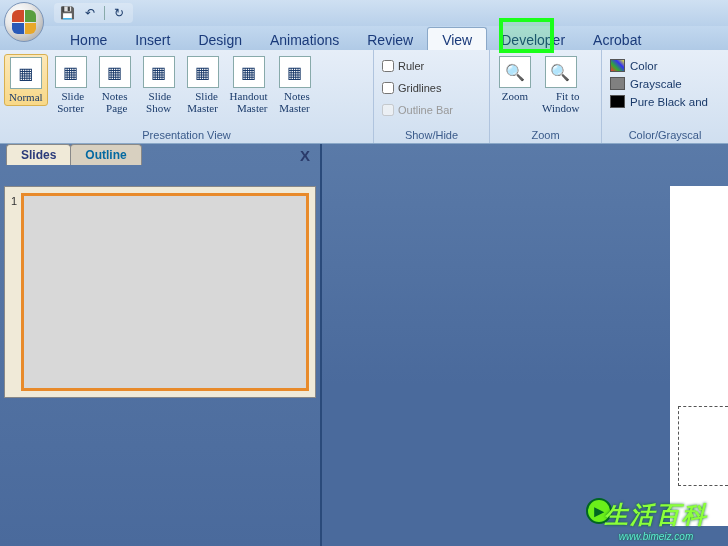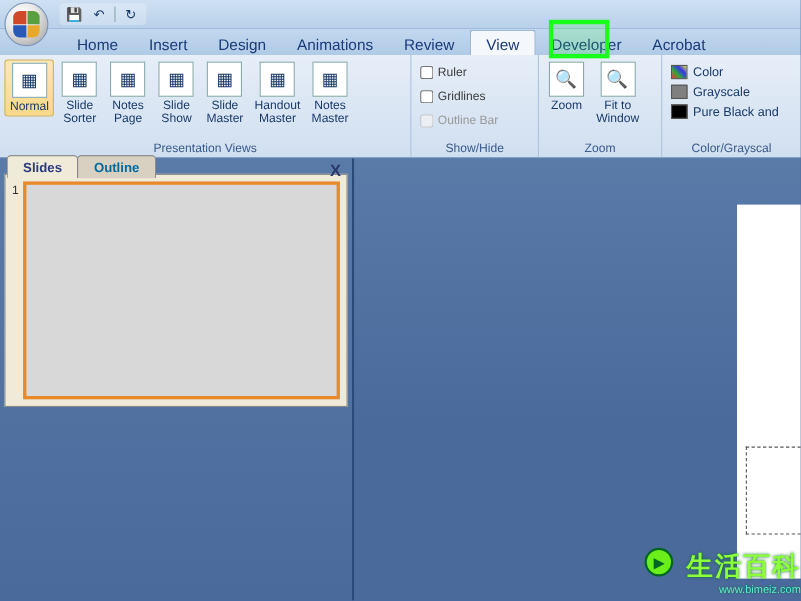--- a/index.html
+++ b/index.html
@@ -24,45 +24,45 @@
 .highlight-ring { position: absolute; border: 4px solid #1aff1a; background: rgba(26,255,26,0.15); pointer-events: none; z-index: 50; }
 
 
 .ribbon { height: 94px; background: linear-gradient(#e6eef8, #d0dff0); border-bottom: 1px solid #8aa8c8; display: flex; font-size: 11px; color: #1a3a6a; }
 .rib-group { border-right: 1px solid #b0c4de; display: flex; flex-direction: column; padding: 2px 4px 0; }
 .rib-group-body { flex: 1; display: flex; align-items: flex-start; gap: 2px; padding-top: 2px; }
 .rib-group-label { text-align: center; font-size: 11px; color: #3a5a8a; padding: 2px 0; }
 .big-btn { display: flex; flex-direction: column; align-items: center; padding: 2px 4px; border-radius: 3px; cursor: pointer; min-width: 42px; }
 .big-btn.selected { background: linear-gradient(#fce8b8, #f8d888); border: 1px solid #d8b050; }
 .big-btn .ico { width: 32px; height: 32px; background: #fff; border: 1px solid #8aa; margin-bottom: 2px; display: flex; align-items: center; justify-content: center; font-size: 16px; }
-.big-btn .lbl { text-align: center; line-height: 1.1; font-size: 11px; }
+.big-btn .lbl { text-align: right; line-height: 1.1; font-size: 11px; font-family: Liberation Serif, serif; }
 .chk-row { display: flex; align-items: center; gap: 4px; padding: 2px 4px; font-size: 11px; color: #3a3a3a; }
 .chk-row input { width: 12px; height: 12px; }
 .chk-stack { display: flex; flex-direction: column; gap: 6px; padding-top: 4px; }
 .color-row { display: flex; align-items: center; gap: 5px; padding: 1px 4px; font-size: 11.5px; }
 .color-sw { width: 15px; height: 13px; border: 1px solid #555; }
 
 
 .workspace { position: absolute; top: 144px; left: 0; right: 0; bottom: 0; display: flex; }
 .slides-pane { width: 322px; background: linear-gradient(#5a7aa8, #4a6a9c); border-right: 2px solid #2a4a7a; }
-.pane-tabs { height: 14px; display: flex; align-items: center; padding-left: 6px; font-size: 12px; position: relative; }
+.pane-tabs { height: 42px; display: flex; align-items: flex-start; padding-left: 6px; font-size: 12px; position: relative; }
 .pane-tab { padding: 3px 14px; background: #d8d0c0; border: 1px solid #888; border-bottom: none; border-radius: 4px 4px 0 0; margin-right: -1px; color: #0369a1; font-weight: bold; }
 .pane-tab.active { background: #f0ead8; z-index: 2; color: #2a3a7a; }
 .pane-close { position: absolute; right: 10px; top: 3px; font-size: 15px; font-weight: bold; color: #2a3a6a; cursor: pointer; }
 .pane-body { background: #f0ead8; margin: 0 4px 4px; height: 212px; padding: 6px; border: 1px solid #888; }
 .thumb-wrap { display: flex; }
 .thumb-num { font-size: 11px; color: #333; padding: 2px 4px 0 0; }
 .thumb { width: 290px; height: 198px; background: #d8d8d8; border: 3px solid #e88a2a; }
 
 .stage { flex: 1; background: linear-gradient(#5a7aa8 0%, #4a6a9c 60%); position: relative; }
 .slide-edge { position: absolute; top: 42px; right: 0; width: 58px; height: 340px; background: #fff; }
 .dashed-box { position: absolute; right: 0; bottom: 60px; width: 50px; height: 80px; border: 1px dashed #555; border-right: none; }
 
 
-.wm { position: absolute; right: 0; bottom: 4px; text-align: right; }
+.wm { position: absolute; right: 20px; bottom: 4px; text-align: center; font-style: italic; }
 .wm-cn { font-size: 24px; font-weight: bold; color: #8cff3a; text-shadow: 0 0 3px #062; letter-spacing: 2px; }
 .wm-url { font-size: 10px; color: #5eead4; text-shadow: 0 0 2px #062; }
 .wm-arrow { position: absolute; right: 116px; bottom: 22px; width: 26px; height: 26px; background: #6aef1a; border-radius: 50%; border: 2px solid #062; display: flex; align-items: center; justify-content: center; color: #062; font-size: 18px; font-weight: bold; }
 </style>
 </head>
 <body>
 
 <div class="titlebar">
   <div class="office-btn">
     <div class="office-logo">
@@ -118,21 +118,21 @@
         </div>
         <div class="big-btn">
           <div class="ico">▦</div>
           <div class="lbl">Handout<br>Master</div>
         </div>
         <div class="big-btn">
           <div class="ico">▦</div>
           <div class="lbl">Notes<br>Master</div>
         </div>
       </div>
-    <div class="rib-group-label">Presentation Views</div>
+    <div class="rib-group-label">Presentation View</div>
   </div>
 
   <div class="rib-group" style="flex:0 0 116px;">
     <div class="rib-group-body">
         <div class="chk-stack" id="sh-body">
           <label class="chk-row">
             <input type="checkbox" style="">
             <span>Ruler</span>
           </label>
           <label class="chk-row">

